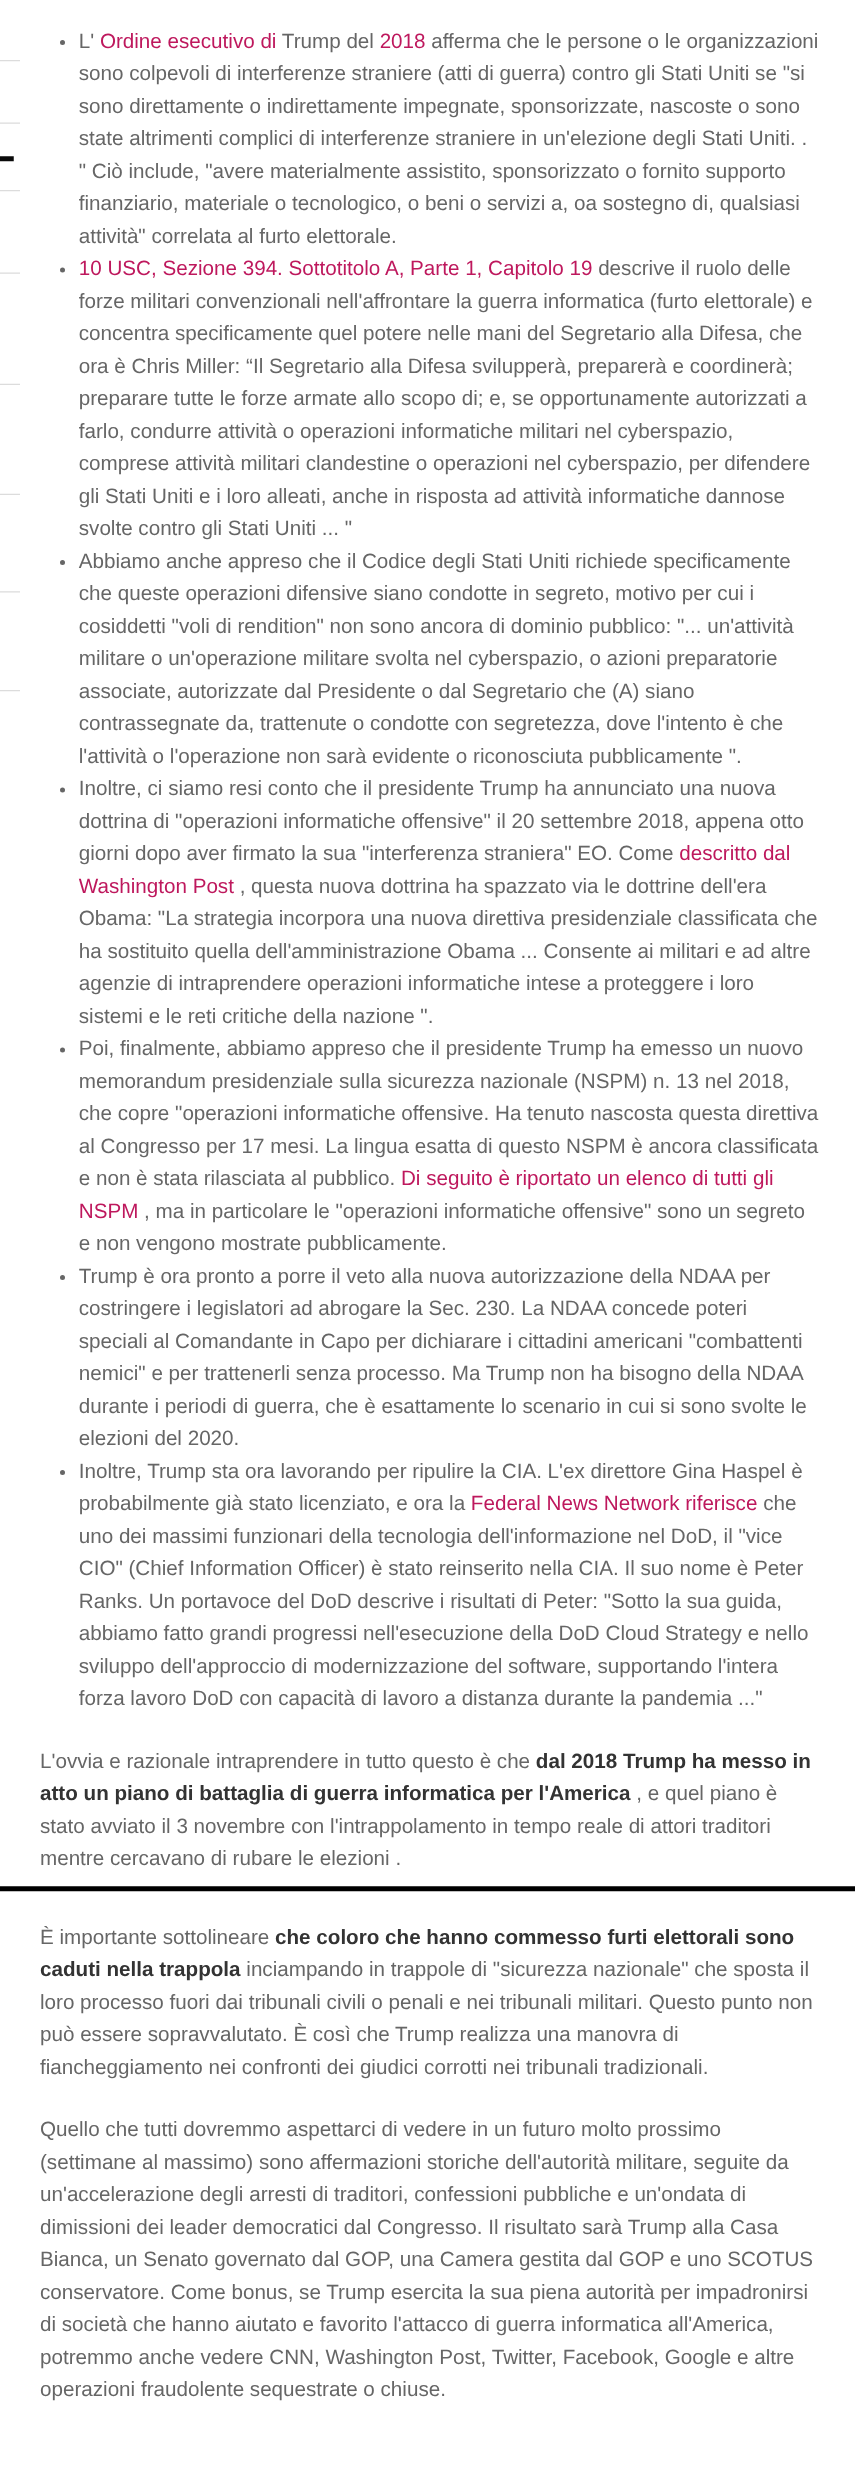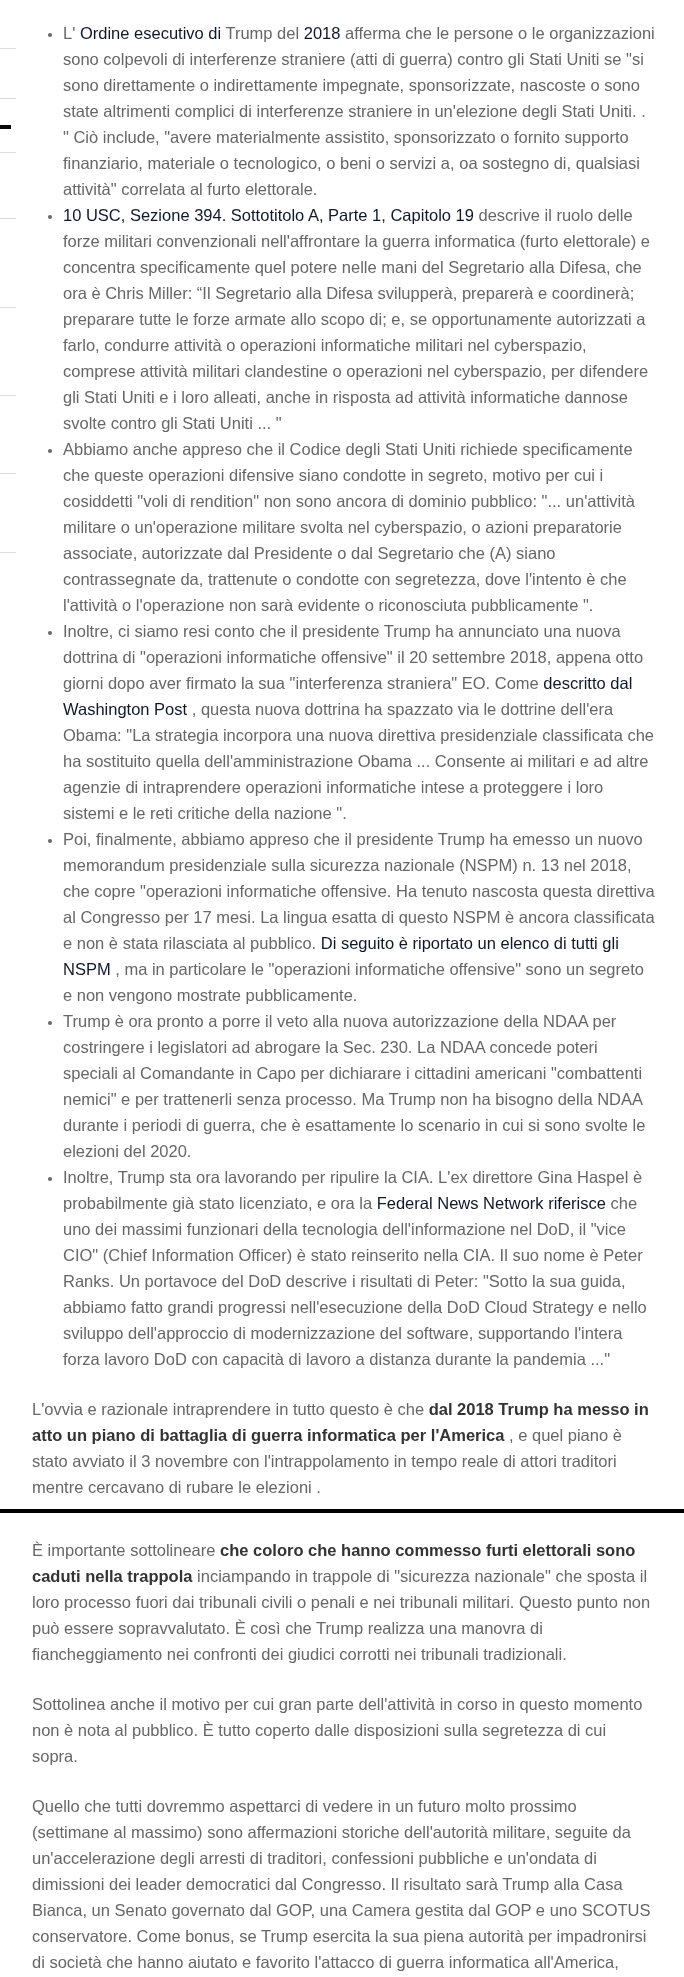--- a/index.html
+++ b/index.html
@@ -44,21 +44,21 @@
     padding: 0;
   }
   ul.bullets li::marker {
     color: #666666;
     font-size: 14px;
   }
   p {
     margin: 24px 0 0 0;
   }
   .lnk {
-    color: #0f172a;
+    color: #be185d;
     text-decoration: none;
     cursor: pointer;
   }
   strong.b {
     color: #333333;
     font-weight: bold;
   }
   hr.divider {
     border: 0;
     border-top: 4px solid #000000;
@@ -91,18 +91,17 @@
       <li><span>Trump è ora pronto a porre il veto alla nuova autorizzazione della NDAA per costringere i legislatori ad abrogare la Sec. 230. La NDAA concede poteri speciali al Comandante in Capo per dichiarare i cittadini americani "combattenti nemici" e per trattenerli senza processo. Ma Trump non ha bisogno della NDAA durante i periodi di guerra, che è esattamente lo scenario in cui si sono svolte le elezioni del 2020.</span></li>
       <li><span>Inoltre, Trump sta ora lavorando per ripulire la CIA. L'ex direttore Gina Haspel è probabilmente già stato licenziato, e ora la </span><a class="lnk">Federal News Network riferisce</a><span> che uno dei massimi funzionari della tecnologia dell'informazione nel DoD, il "vice CIO" (Chief Information Officer) è stato reinserito nella CIA. Il suo nome è Peter Ranks. Un portavoce del DoD descrive i risultati di Peter: "Sotto la sua guida, abbiamo fatto grandi progressi nell'esecuzione della DoD Cloud Strategy e nello sviluppo dell'approccio di modernizzazione del software, supportando l'intera forza lavoro DoD con capacità di lavoro a distanza durante la pandemia ..."</span></li>
     </ul>
 
     <p><span>L'ovvia e razionale intraprendere in tutto questo è che </span><strong class="b">dal 2018 Trump ha messo in atto un piano di battaglia di guerra informatica per l'America</strong><span> , e quel piano è stato avviato il 3 novembre con l'intrappolamento in tempo reale di attori traditori mentre cercavano di rubare le elezioni .</span></p>
 
     <hr class="divider">
 
     <p><span>È importante sottolineare </span><strong class="b">che coloro che hanno commesso furti elettorali sono caduti nella trappola</strong><span> inciampando in trappole di "sicurezza nazionale" che sposta il loro processo fuori dai tribunali civili o penali e nei tribunali militari. Questo punto non può essere sopravvalutato. È così che Trump realizza una manovra di fiancheggiamento nei confronti dei giudici corrotti nei tribunali tradizionali.</span></p>
 
-    <p><span>Sottolinea anche il motivo per cui gran parte dell'attività in corso in questo momento non è nota al pubblico. È tutto coperto dalle disposizioni sulla segretezza di cui sopra.</span></p>
 
     <p><span>Quello che tutti dovremmo aspettarci di vedere in un futuro molto prossimo (settimane al massimo) sono affermazioni storiche dell'autorità militare, seguite da un'accelerazione degli arresti di traditori, confessioni pubbliche e un'ondata di dimissioni dei leader democratici dal Congresso. Il risultato sarà Trump alla Casa Bianca, un Senato governato dal GOP, una Camera gestita dal GOP e uno SCOTUS conservatore. Come bonus, se Trump esercita la sua piena autorità per impadronirsi di società che hanno aiutato e favorito l'attacco di guerra informatica all'America, potremmo anche vedere CNN, Washington Post, Twitter, Facebook, Google e altre operazioni fraudolente sequestrate o chiuse.</span></p>
 
   </div>
 </div>
 
 </body></html>

